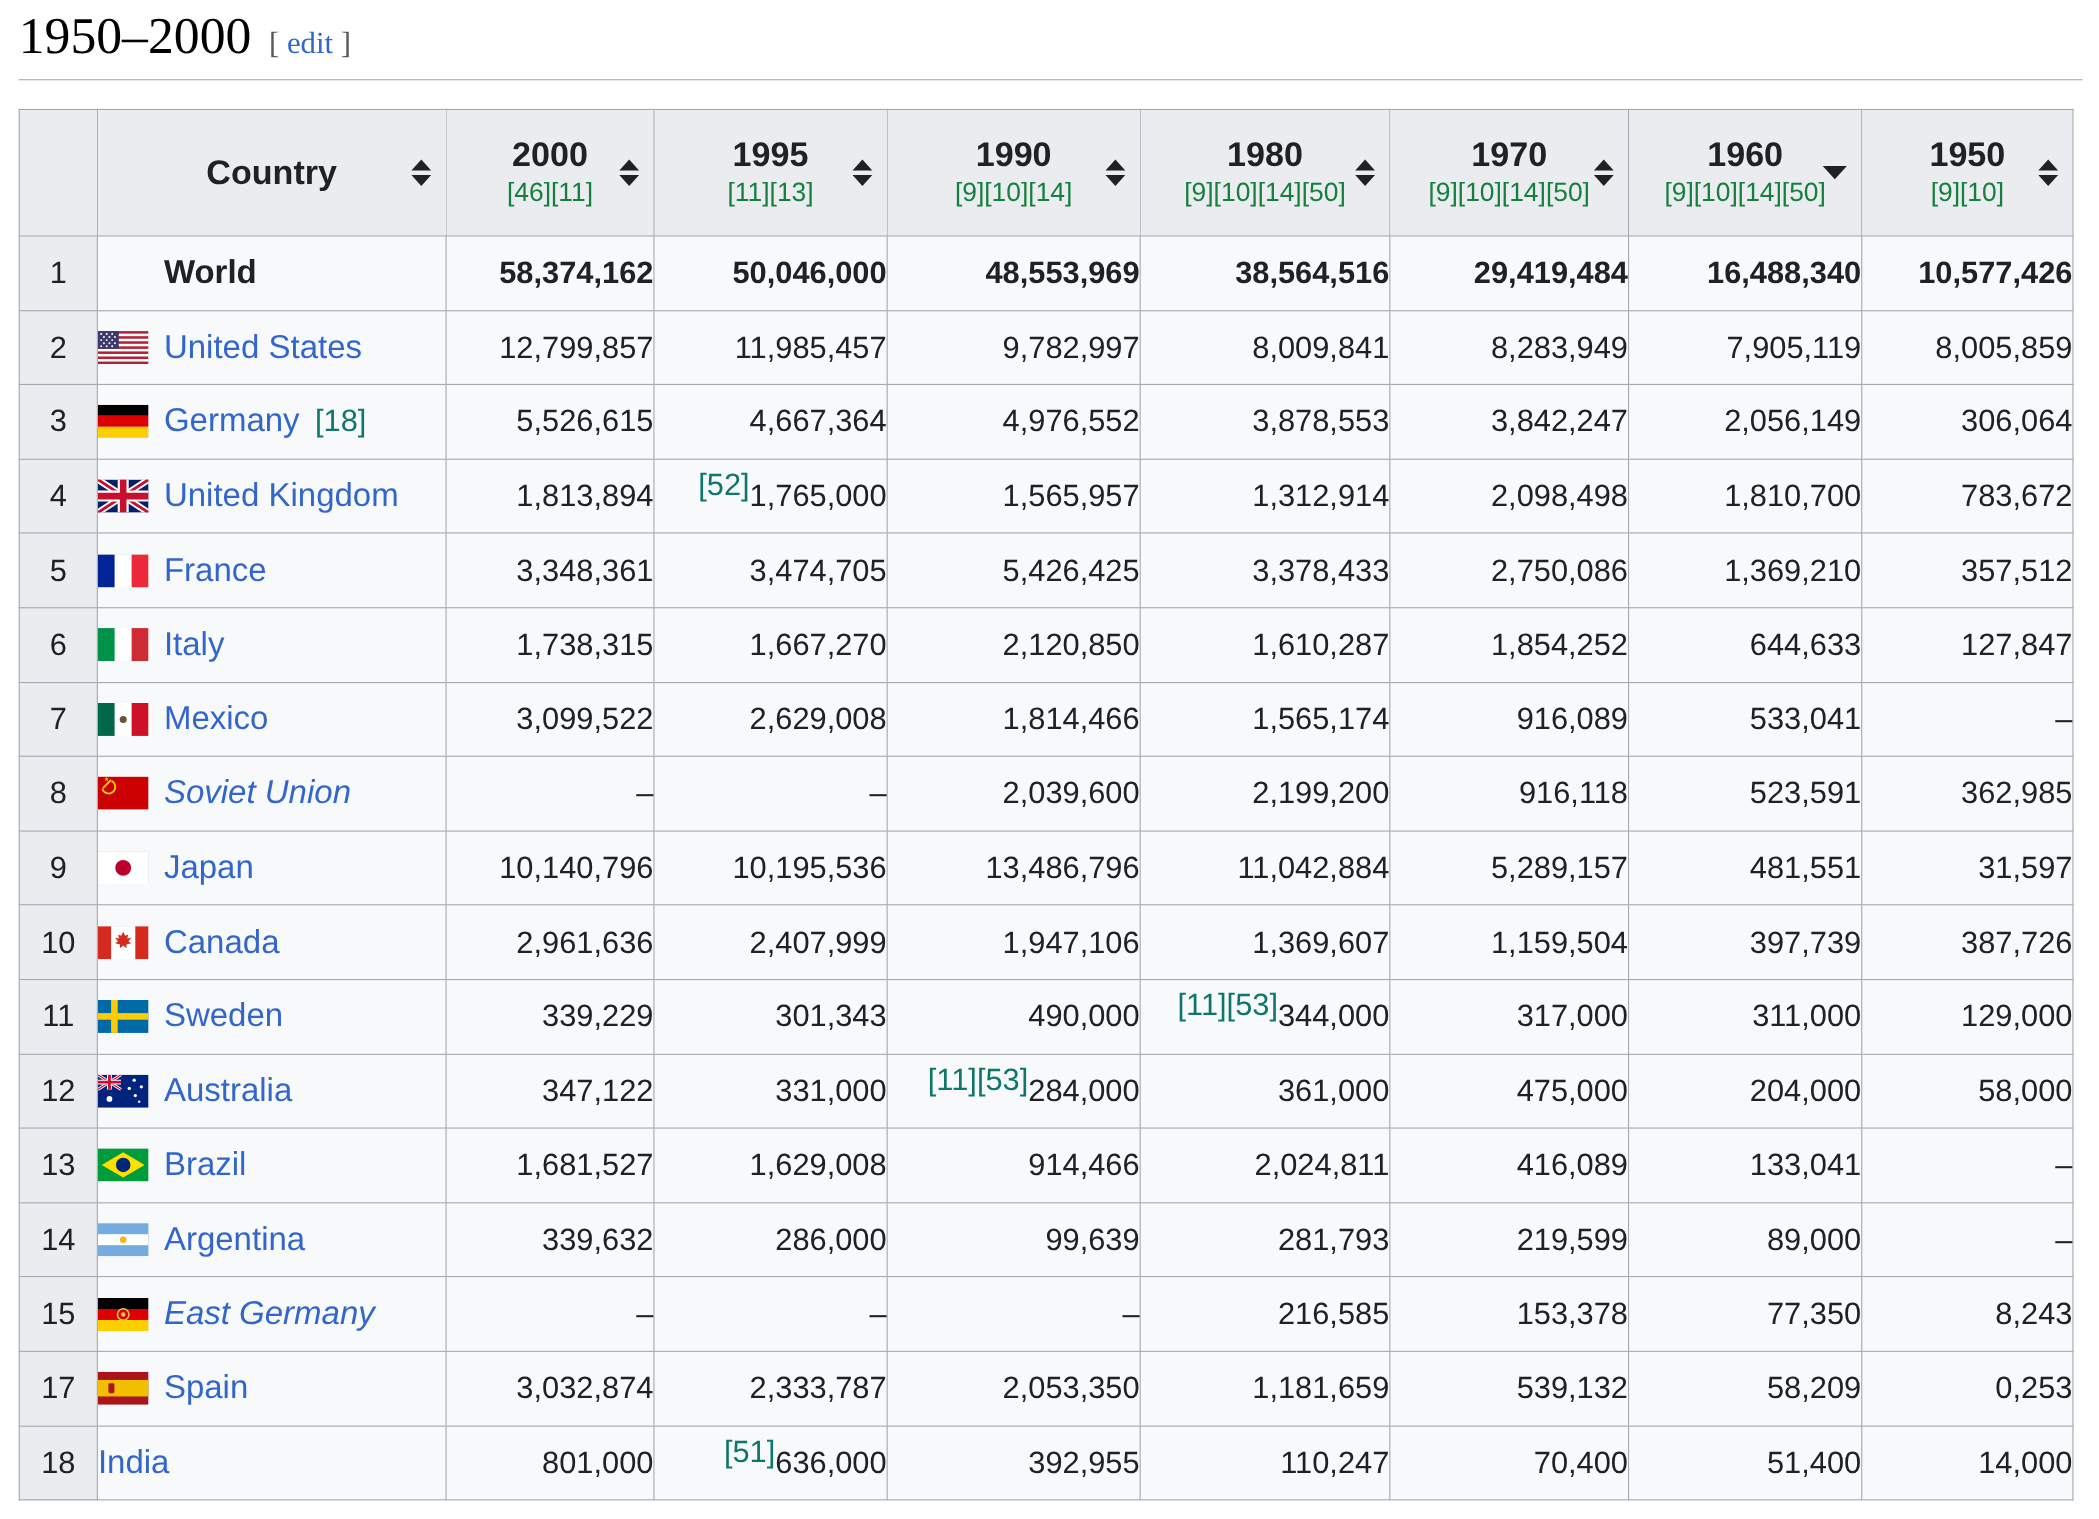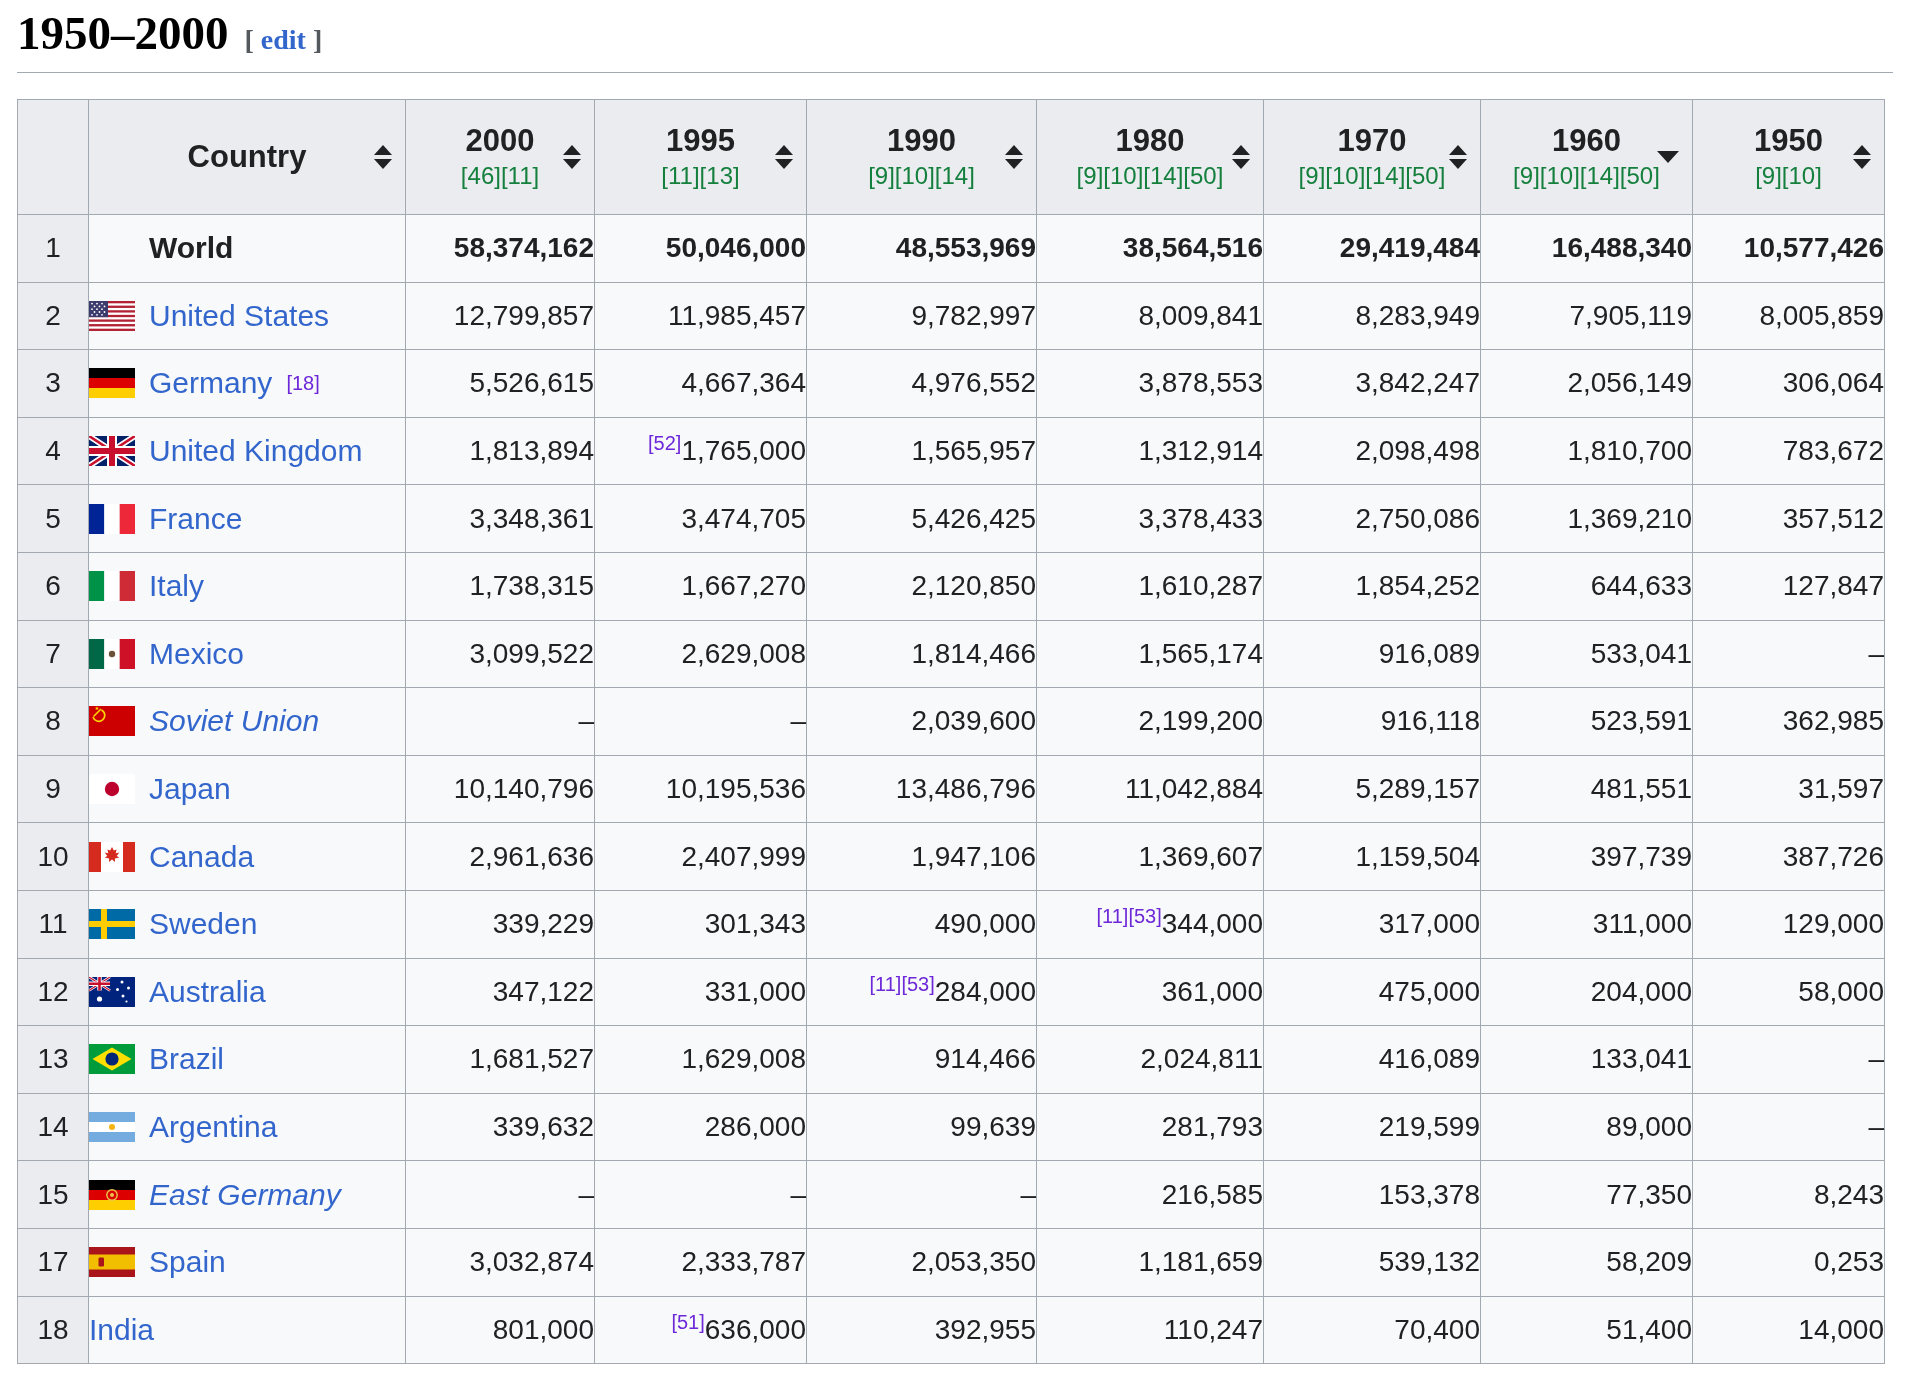--- a/index.html
+++ b/index.html
@@ -10,21 +10,21 @@
   }
   .page { position:relative; width:1908px; height:1381px; overflow:hidden; background:#fff; }
 
   
   .heading-row {
     margin:6px 0 0 17px; width:1876px;
     border-bottom:1px solid #a2a9b1; padding-bottom:12px;
   }
   .heading-row h2 {
     margin:0; font-family:"Liberation Serif","DejaVu Serif",serif;
-    font-size:47px; font-weight:700; color:#000; display:inline;
+    font-size:47px; font-weight:400; color:#000; display:inline;
   }
   .editsection { font-size:28px; margin-left:16px; white-space:nowrap; }
   .editsection .bracket { color:#54595d; }
   .editsection a { color:#3366cc; text-decoration:none; cursor:pointer; }
 
   
   table.wikitable {
     border-collapse:collapse; margin:26px 0 0 17px;
     background:#f8f9fa; table-layout:fixed; font-size:28px; color:#202122;
   }
@@ -47,21 +47,21 @@
   .flag { width:46px; height:30px; flex:0 0 auto; box-shadow:inset 0 0 0 1px rgba(0,0,0,0.12); }
   .flag svg { display:block; width:46px; height:30px; }
   .flag-spacer { width:46px; height:30px; flex:0 0 auto; }
   a.country-link { color:#3366cc; text-decoration:none; font-size:30px; cursor:pointer; }
   tr.row-italic a.country-link { font-style:italic; }
   .world-label { font-weight:700; font-size:30px; color:#202122; }
 
   td.num-cell { text-align:right; padding-right:15px; font-size:28px; white-space:nowrap; }
   tr.row-bold td.num-cell { font-weight:700; }
   sup { line-height:0; }
-  sup.ref a, sup.ref { font-size:20px; color:#6d28d9; text-decoration:none; }
+  sup.ref a, sup.ref { font-size:28px; color:#0f766e; text-decoration:none; }
 </style>
 </head>
 <body>
 
 <div class="page">
 
   <div class="heading-row">
     <h2><span>1950–2000</span><span class="editsection"><span class="bracket">[ </span><a>edit</a><span class="bracket"> ]</span></span></h2>
   </div>
 

